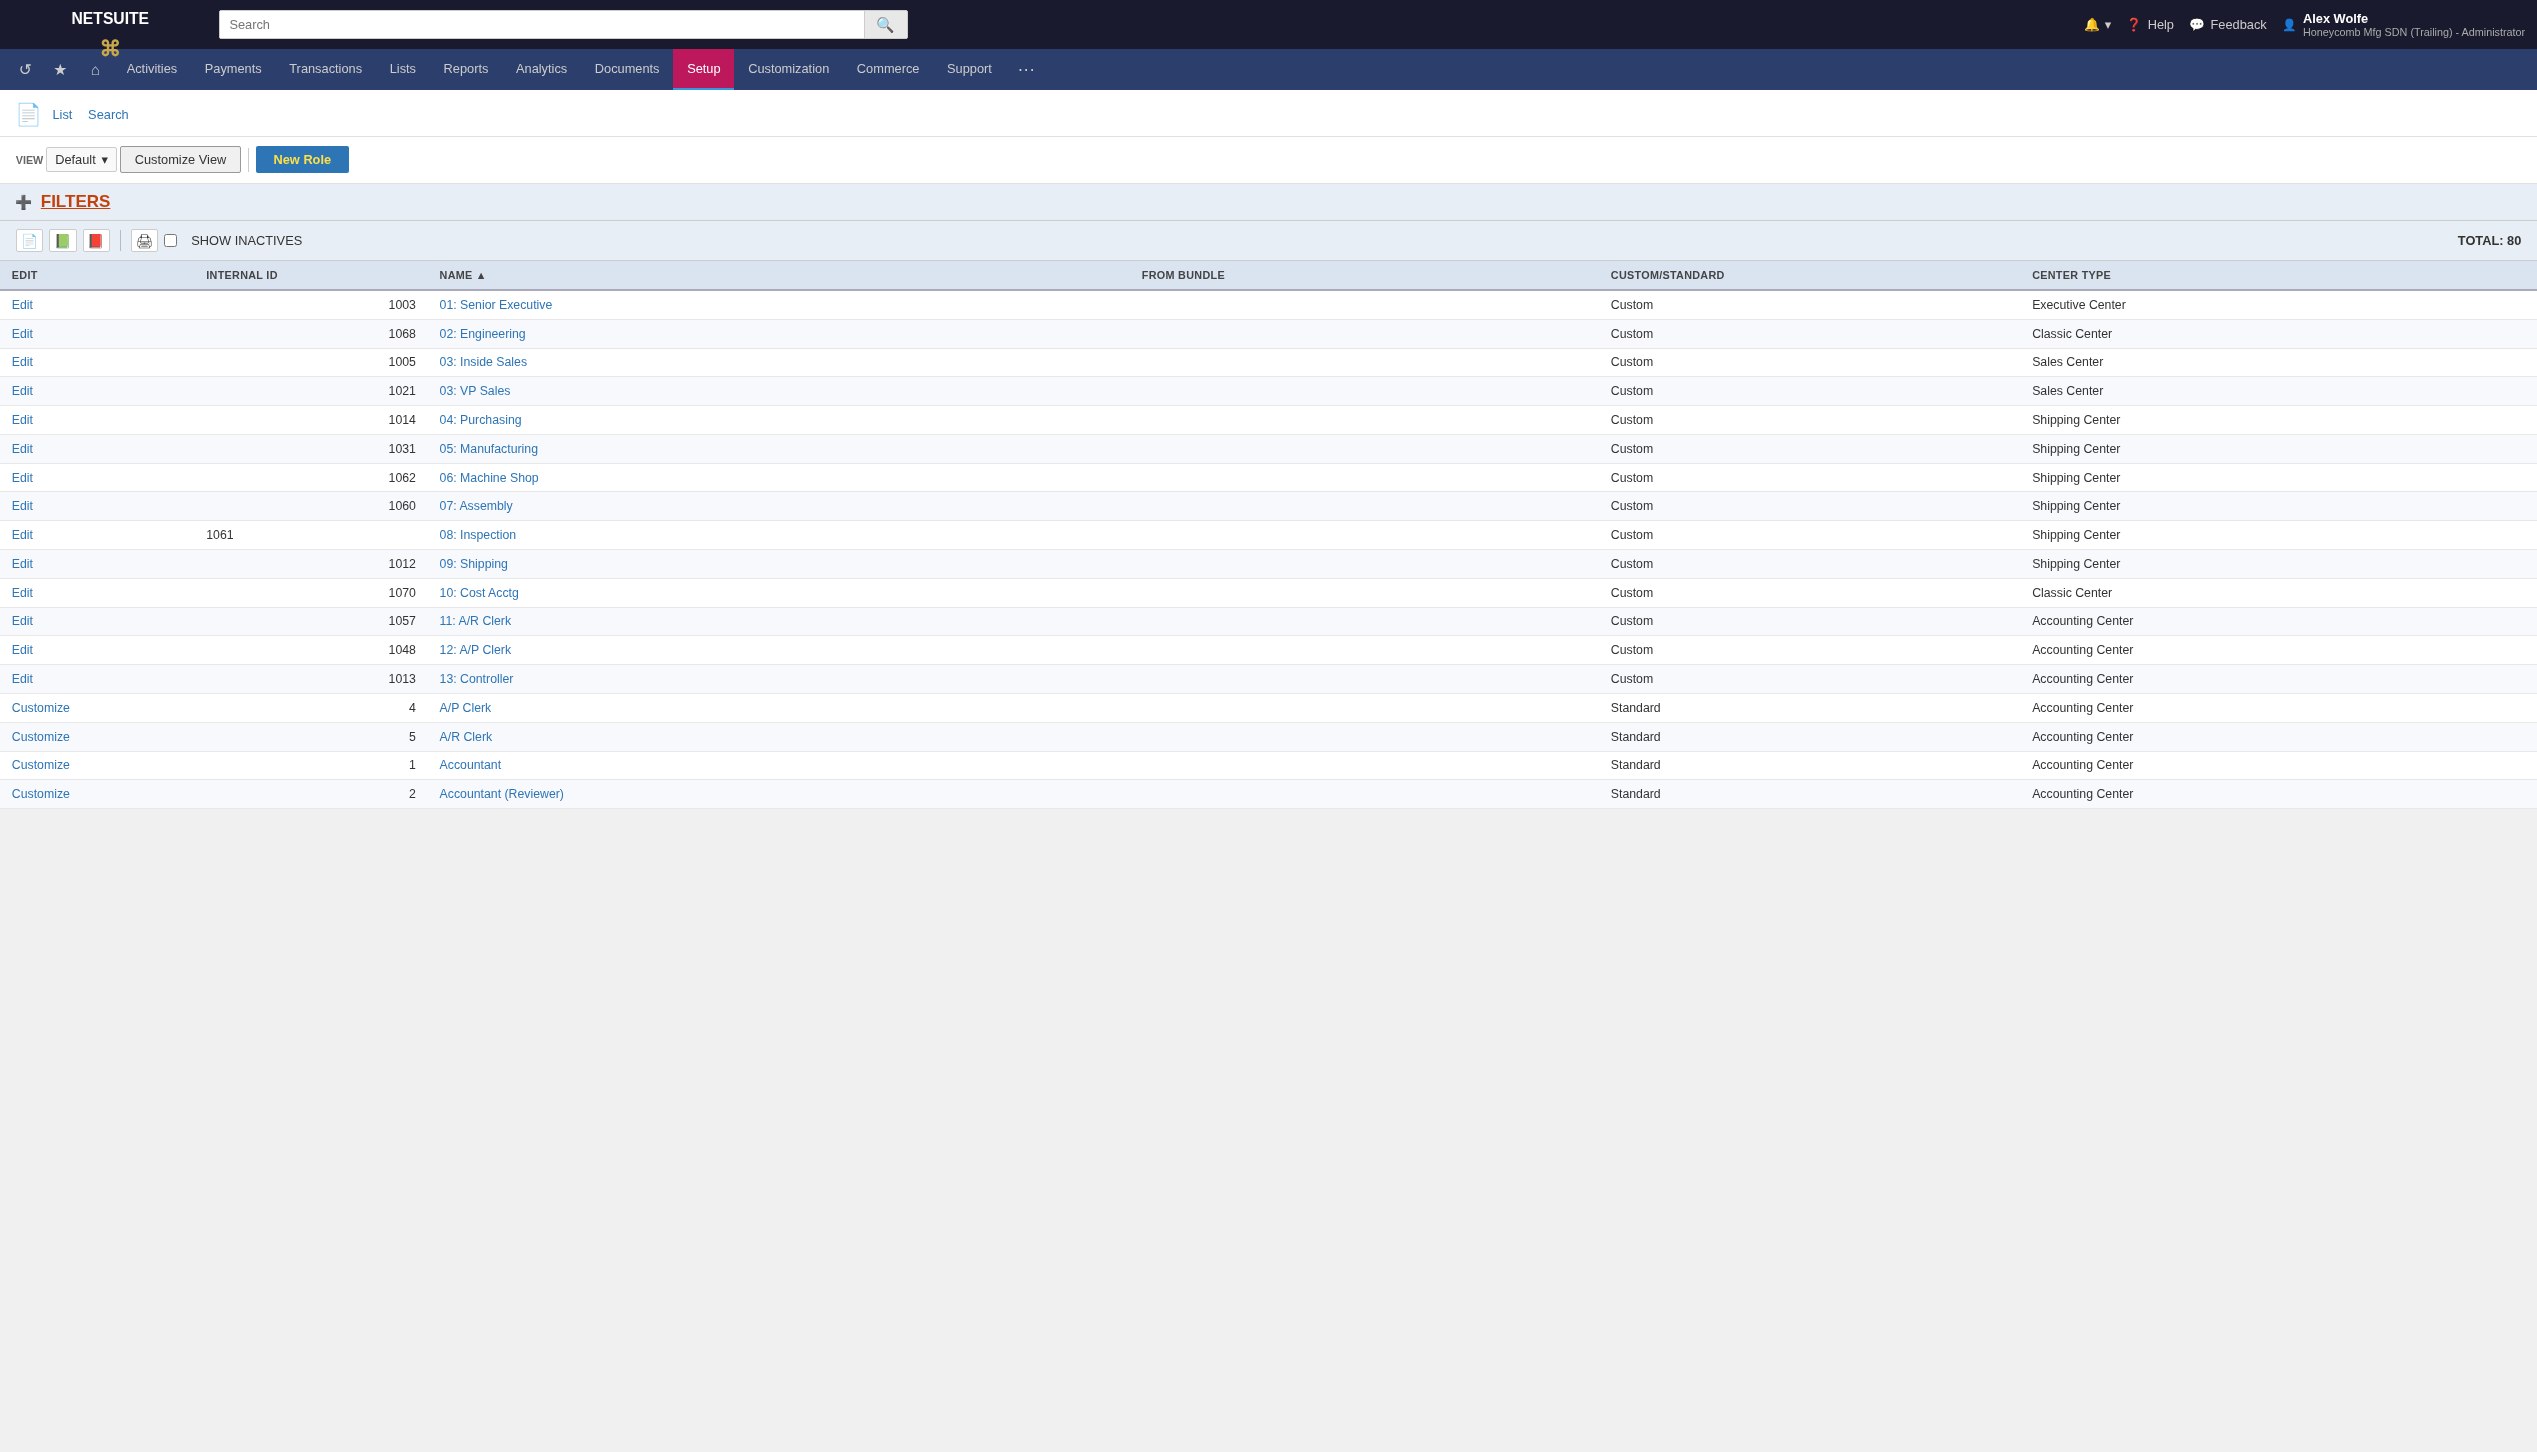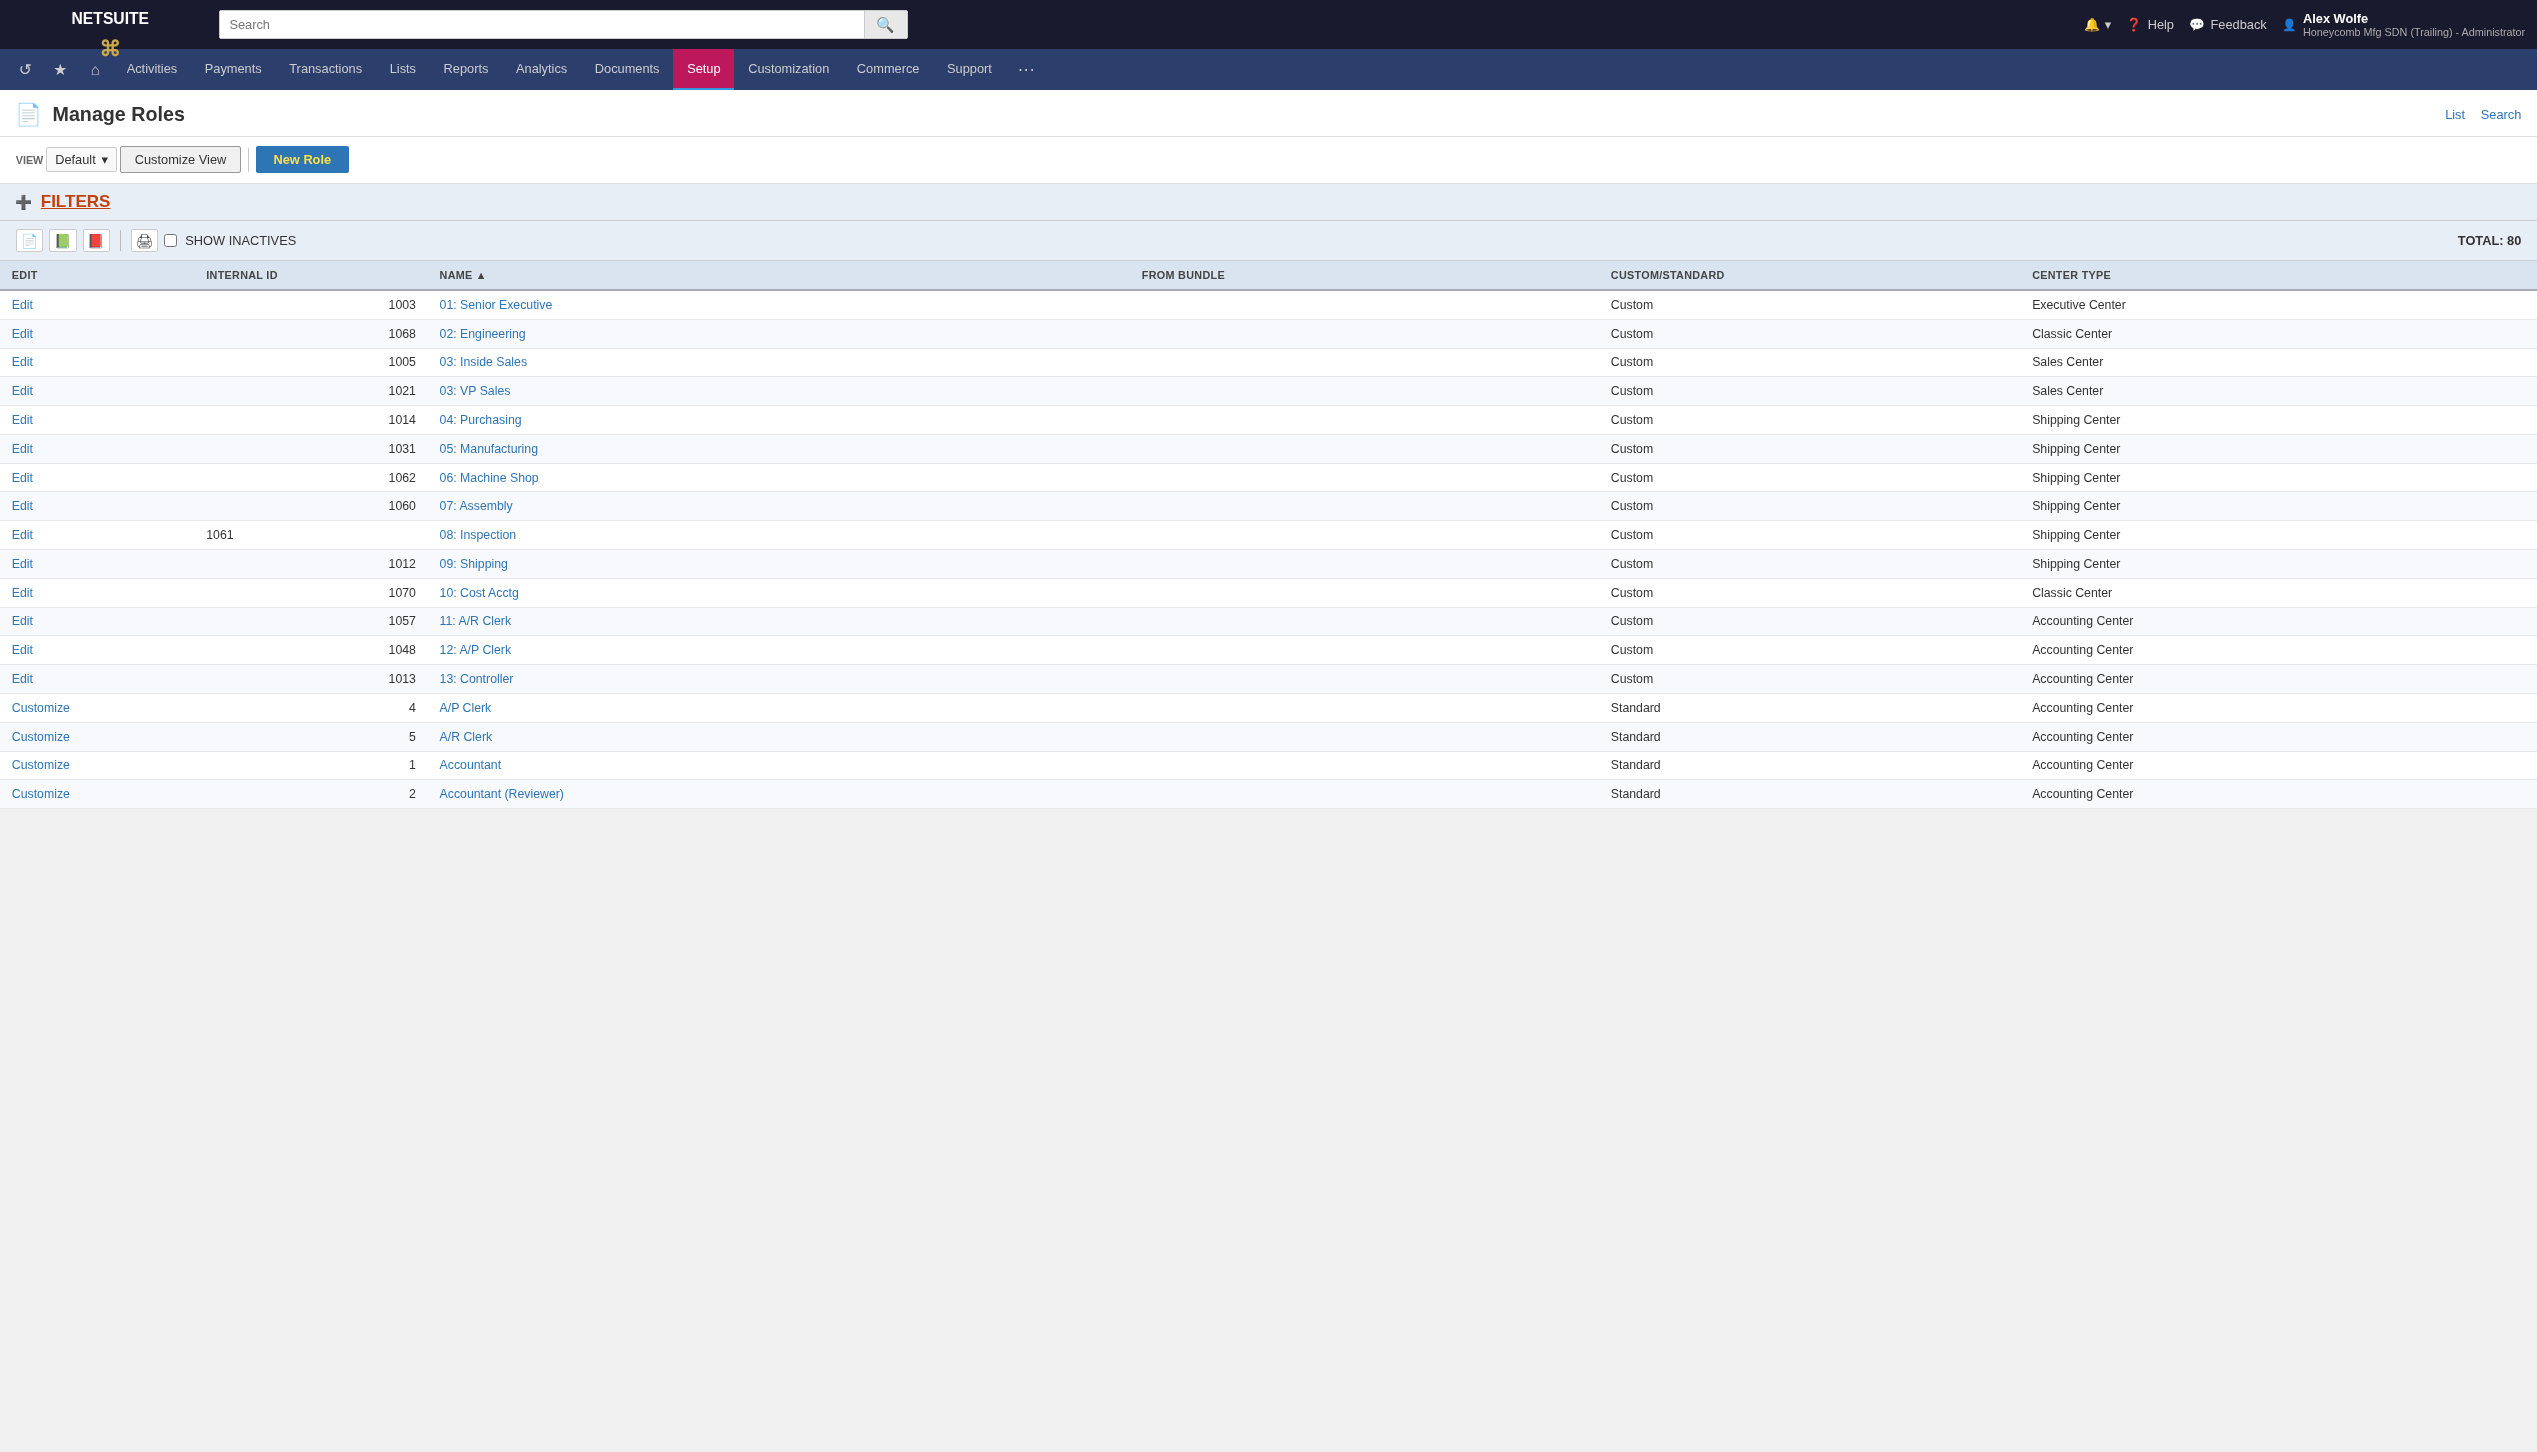--- a/index.html
+++ b/index.html
@@ -252,21 +252,21 @@
       cursor: pointer;
       font-size: 13.8px;
       border: 1px solid #ccc;
       background: #fff;
       border-radius: 2px;
     }
     .tbl-divider { width: 1px; height: 21.7px; background: #bbb; margin: 0 3.9px; }
     #show-inactives-cb {
       display: flex;
       align-items: center;
-      gap: 8px;
+      gap: 14px;
       cursor: pointer;
     }
     #show-inactives-cb input { cursor: pointer; }
     #total-label {
       margin-left: auto;
       font-size: 12.8px;
       color: #333;
       font-weight: bold;
     }
 
@@ -371,21 +371,20 @@
   <div class="nav-item">Customization</div>
   <div class="nav-item">Commerce</div>
   <div class="nav-item">Support</div>
   <div class="nav-more">···</div>
 </div>
 
 <div id="main-content">
 
   <div id="page-header">
     <span id="page-icon">📄</span>
-    <h1 id="page-title">Manage Roles</h1>
     <div id="page-actions">
       <a class="page-action-link">List</a>
       <a class="page-action-link">Search</a>
     </div>
   </div>
 
   <div id="toolbar">
     <span id="view-label">VIEW</span>
     <div id="view-select">
       <span>Default</span>

